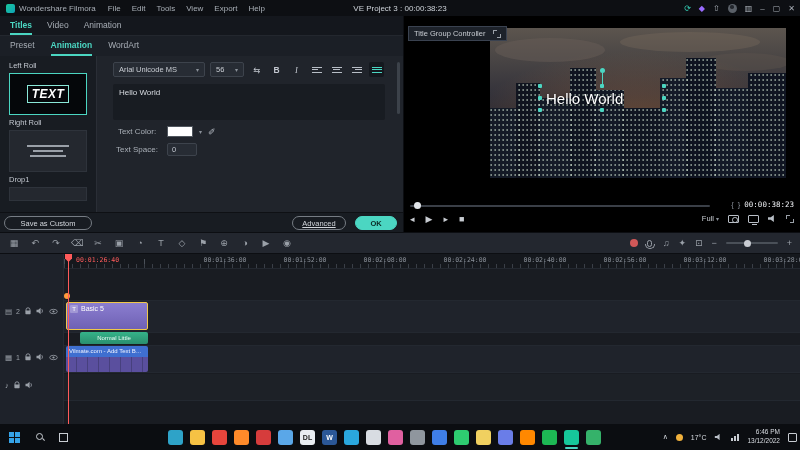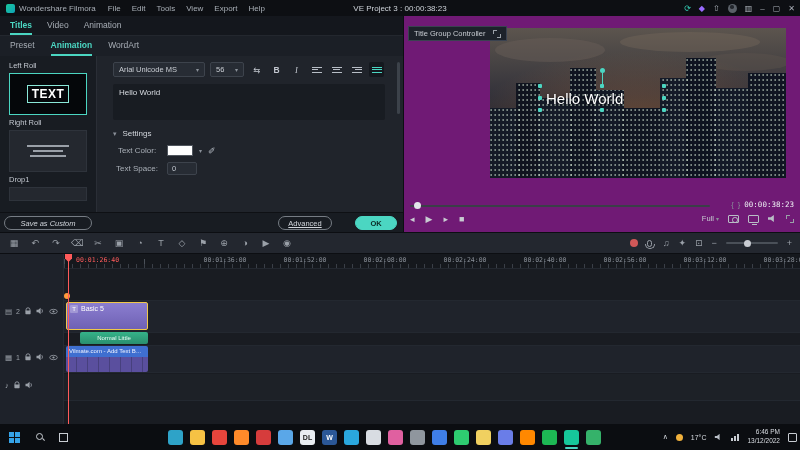--- a/index.html
+++ b/index.html
@@ -22,21 +22,21 @@
 
   
   .main-tabs{position:absolute;top:16px;left:0;width:403px;height:20px;background:#14171d;border-bottom:1px solid #23272e;display:flex;gap:15px;align-items:stretch;padding-left:10px;font-size:8.5px;}
   .tab{display:flex;align-items:center;border-bottom:2px solid transparent;color:#a8aeb6;}
   .tab.active{color:#4bd6c2;font-weight:bold;border-bottom-color:#4bd6c2;}
   .sub-tabs{position:absolute;top:36px;left:0;width:403px;height:20px;background:#1b1f26;display:flex;gap:16px;align-items:stretch;padding-left:10px;font-size:8.5px;}
 
   
   .presets{position:absolute;top:56px;left:0;width:96px;height:156px;background:#181c22;padding:3px 9px;font-size:7.5px;overflow:hidden;}
   .preset-label{margin:2px 0 3px;color:#c2c7cf;}
-  .thumb{width:78px;height:42px;background:#24282f;border:1px solid #2e333b;margin-bottom:3px;display:flex;align-items:center;justify-content:center;}
+  .thumb{width:78px;height:42px;background:#24282f;border:1px solid #2e333b;margin-bottom:3px;display:flex;align-items:center;justify-content:center;font-style:italic;}
   .thumb.selected{background:#05070a;border:1px solid #4bd6c2;}
   .thumb-text{color:#fff;font-size:12px;font-weight:bold;letter-spacing:.5px;border:1px solid #8ae8d8;padding:1px 4px;}
   .thumb-lines{display:flex;flex-direction:column;gap:3px;align-items:center;width:100%;}
   .thumb-lines i{display:block;height:2px;background:#9aa0a8;}
   .thumb-lines i:nth-child(1){width:55%;} .thumb-lines i:nth-child(2){width:40%;} .thumb-lines i:nth-child(3){width:48%;}
   .thumb.partial{height:14px;margin-bottom:0;}
 
   
   .font-panel{position:absolute;top:56px;left:96px;width:307px;height:156px;background:#20242b;border-left:1px solid #2a2e36;padding:6px 14px 0 16px;font-size:8px;}
   .vscroll{position:absolute;right:3px;top:6px;width:3px;height:52px;background:#3c424a;border-radius:2px;}
@@ -55,26 +55,26 @@
   .text-area{margin-top:7px;width:272px;height:36px;background:#181c22;border-radius:2px;padding:4px 6px;font-size:8px;color:#d8dce2;}
   .set-row{display:flex;align-items:center;margin-top:6px;gap:6px;}
   .set-label{width:48px;color:#aab0b8;text-align:center;}
   .swatch{width:26px;height:11px;background:#fff;border:1px solid #50565e;}
   .eyedrop{font-size:9px;color:#aab0b8;}
   .numbox{width:30px;height:13px;background:#272c34;border:1px solid #3d434c;border-radius:2px;display:flex;align-items:center;padding:0 4px;font-size:7.5px;}
 
   
   .panel-bottom{position:absolute;top:212px;left:0;width:403px;height:20px;background:#181c22;border-top:1px solid #0e1014;z-index:5;}
   .btn{position:absolute;top:3px;height:14px;border:1px solid #767c84;border-radius:8px;display:flex;align-items:center;justify-content:center;font-size:7.5px;color:#d2d6dc;background:transparent;}
-  .btn-save{left:4px;width:88px;font-style:italic;}
-  .btn-advanced{left:278px;width:54px;text-decoration:underline;}
+  .btn-save{left:4px;width:88px;}
+  .btn-advanced{left:292px;width:54px;text-decoration:underline;}
   .btn-ok{left:355px;width:42px;background:#4bd6c2;border-color:#4bd6c2;color:#0b2b25;font-weight:bold;}
 
   
-  .preview{position:absolute;top:16px;left:403px;width:397px;height:216px;background:#701a75;border-left:1px solid #0c0e12;}
+  .preview{position:absolute;top:16px;left:403px;width:397px;height:216px;background:#000000;border-left:1px solid #0c0e12;}
   .chip{position:absolute;left:4px;top:10px;height:15px;background:#1d222a;border:1px solid #3a4250;display:flex;align-items:center;gap:8px;padding:0 5px;font-size:7.5px;color:#c8ccd2;z-index:6;}
   .corners{width:8px;height:8px;position:relative;}
   .corners::before{content:"";position:absolute;left:0;top:0;width:3px;height:3px;border-left:1px solid #9aa0a8;border-top:1px solid #9aa0a8;}
   .corners::after{content:"";position:absolute;right:0;bottom:0;width:3px;height:3px;border-right:1px solid #9aa0a8;border-bottom:1px solid #9aa0a8;}
   .video{position:absolute;left:86px;top:12px;width:296px;height:150px;background:#000;overflow:hidden;}
   .overlay-text{position:absolute;left:56px;top:62px;font-size:15px;color:#fff;text-shadow:0 1px 3px rgba(0,0,0,.7);white-space:nowrap;z-index:4;}
   .sel-box{position:absolute;left:50px;top:58px;width:124px;height:24px;z-index:5;}
   .h{position:absolute;width:4px;height:4px;background:#4bd6c2;border-radius:1px;}
   .h-tl{left:-2px;top:-2px;} .h-tm{left:50%;margin-left:-2px;top:-2px;} .h-tr{right:-2px;top:-2px;}
   .h-ml{left:-2px;top:50%;margin-top:-2px;} .h-mr{right:-2px;top:50%;margin-top:-2px;}
@@ -244,24 +244,20 @@
         </span>
       <span class="fmt-btn active">
           <span class="al">
             <i></i>
             <i></i>
             <i></i>
           </span>
         </span>
     </div>
     <div class="text-area">Hello World</div>
-    <div class="section-head" style="margin-top:9px;">
-      <span class="collapse">▾</span>
-      <span>Settings</span>
-    </div>
     <div class="set-row">
       <span class="set-label">Text Color:</span>
       <span class="swatch"></span>
       <span class="caret">▾</span>
       <span class="eyedrop">✐</span>
     </div>
     <div class="set-row">
       <span class="set-label">Text Space:</span>
       <span class="numbox">0</span>
     </div>

